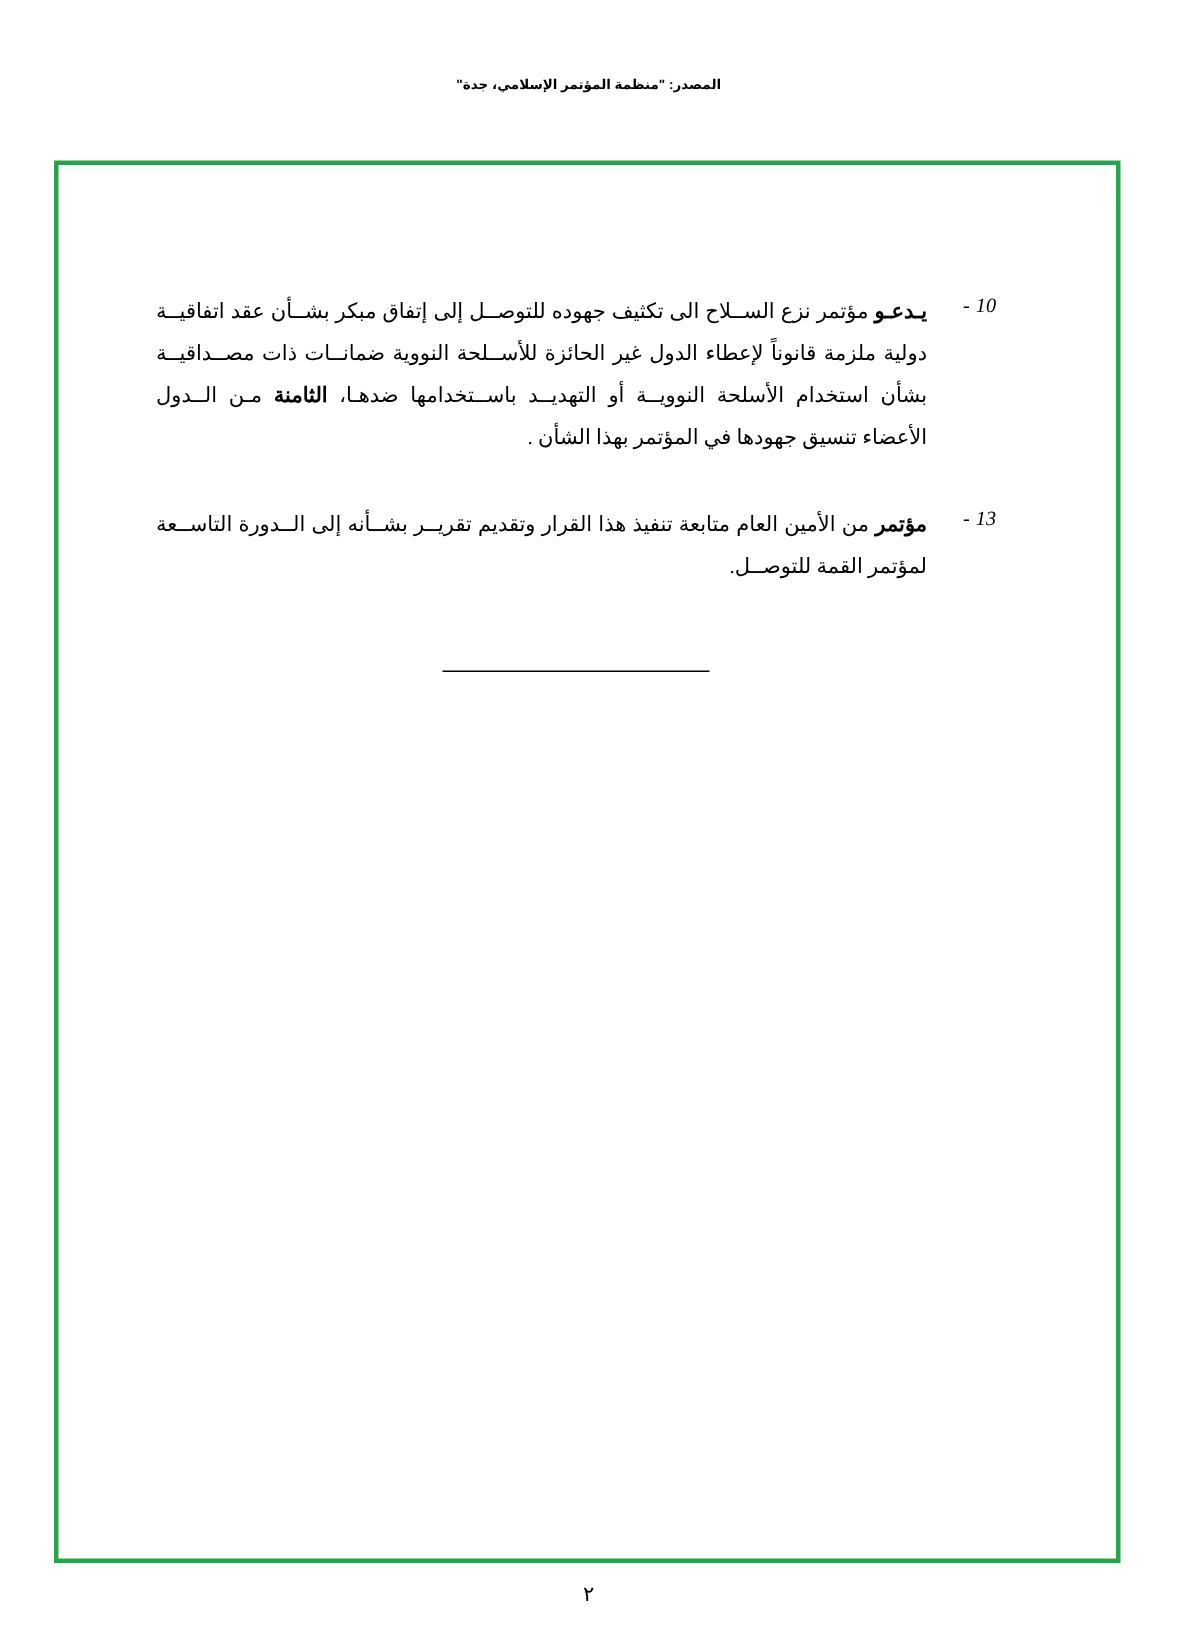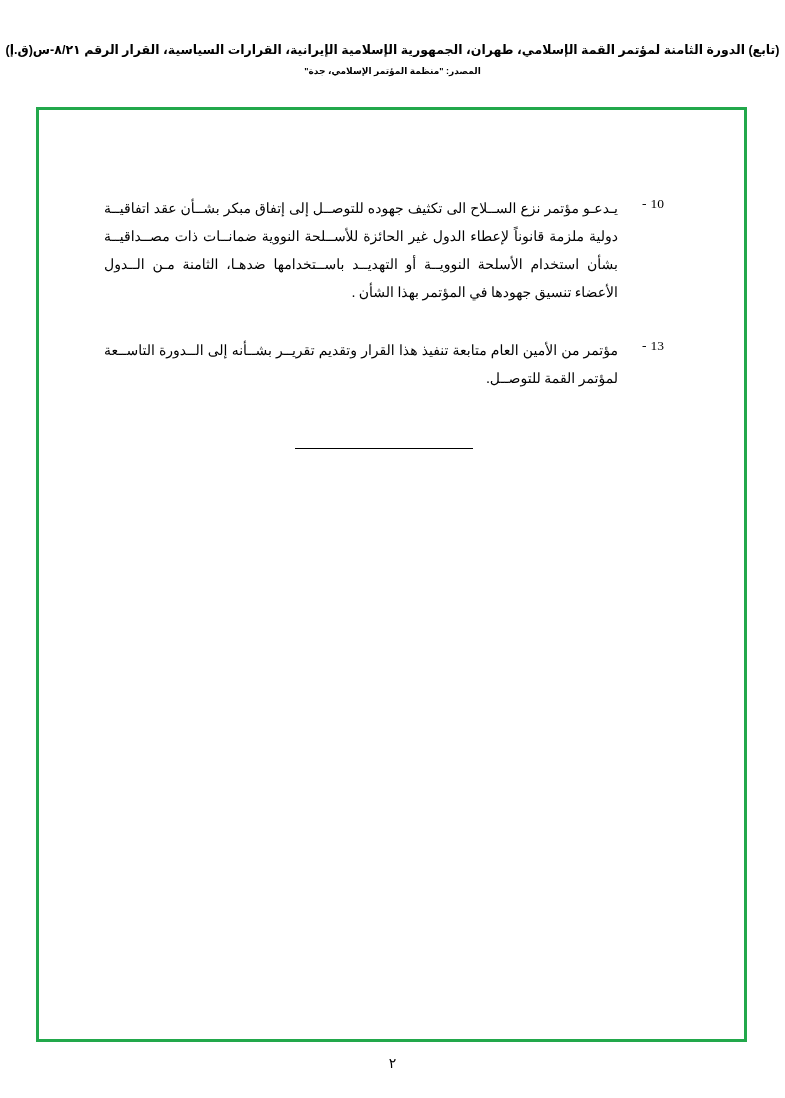--- a/index.html
+++ b/index.html
@@ -76,38 +76,39 @@
   }
   .clause-marker {
     flex: 0 0 auto;
     width: 46px;
     text-align: right;
     font-size: 13.5px;
     font-family: "Liberation Serif", serif;
     direction: rtl;
     white-space: nowrap;
     padding-top: 1px;
+    font-style: italic;
   }
   .clause-num {
     font-family: "Liberation Serif", serif;
   }
   .clause-dash {
     padding: 0 4px;
   }
   .clause-body {
     flex: 1 1 auto;
     direction: rtl;
     text-align: justify;
     text-align-last: right;
     font-size: 14px;
     line-height: 2.0;
     font-family: "Liberation Serif", "DejaVu Serif", serif;
   }
   .clause-body b {
-    font-weight: normal;
+    font-weight: bold;
   }
 
   
   .sep-wrap {
     margin-top: 42px;
     text-align: center;
   }
   .sep {
     display: inline-block;
     width: 178px;
@@ -126,21 +127,20 @@
     font-size: 14px;
     direction: rtl;
   }
 </style>
 </head>
 <body>
 
 <div class="page">
 
   <div class="header">
-    <div class="header-line">(تابع) الدورة الثامنة لمؤتمر القمة الإسلامي، طهران، الجمهورية الإسلامية الإيرانية، القرارات السياسية، القرار الرقم ٨/٢١-س(ق.إ)</div>
     <div class="header-source">المصدر:  "منظمة المؤتمر الإسلامي، جدة"</div>
   </div>
 
   <div class="frame">
 
     <div class="content">
 
       <div class="clause">
         <div class="clause-marker">
           <span class="clause-num">10</span><span class="clause-dash">-</span>

